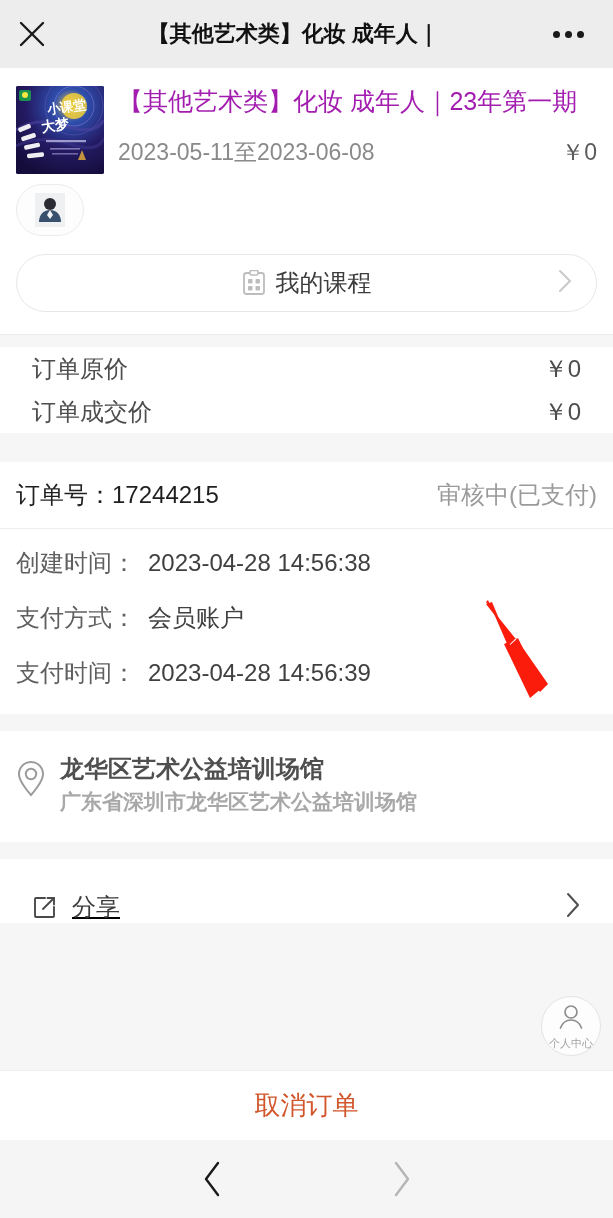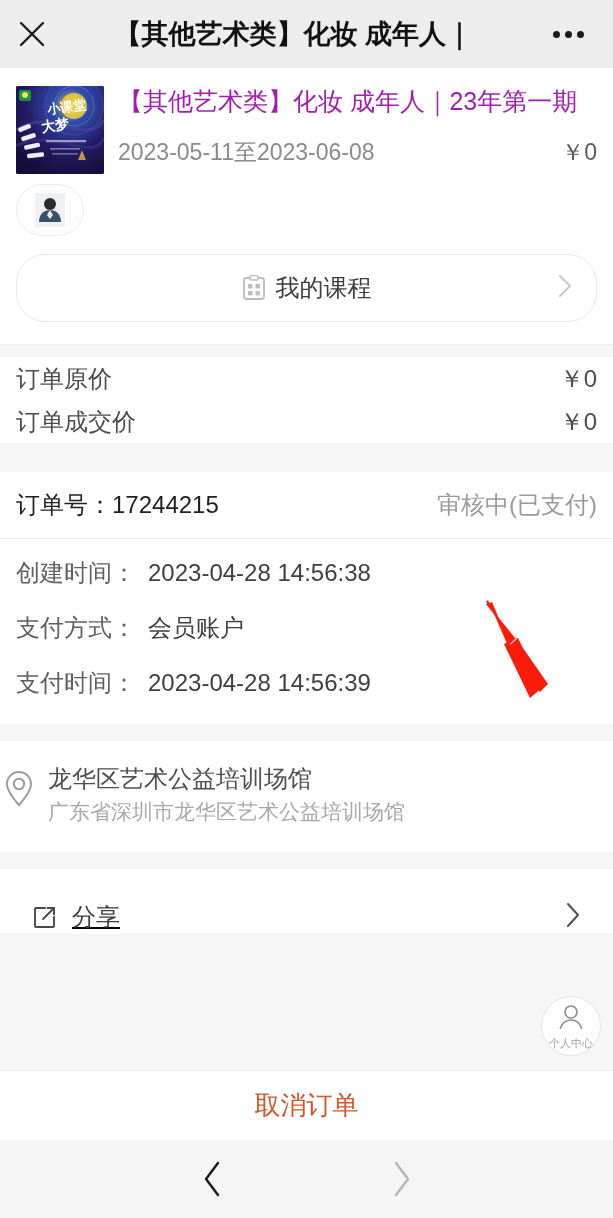--- a/index.html
+++ b/index.html
@@ -28,21 +28,21 @@
   }
   .close-btn {
     width: 64px; height: 68px;
     display: flex; align-items: center; justify-content: center;
     flex: 0 0 auto;
   }
   .close-btn svg { display:block; }
   .wx-title {
     flex: 1 1 auto;
     text-align: center;
-    font-size: 27px;
+    font-size: 22px;
     font-weight: 700;
     color: #111;
     letter-spacing: 0px;
     white-space: nowrap;
     overflow: hidden;
     padding-left: 10px;
     padding-right: 10px;
   }
   .more-btn {
     width: 90px; height: 68px;
@@ -109,38 +109,38 @@
     border-radius: 26px;
     border: 1px solid #ececec;
     background: #fdfdfd;
     display: flex; align-items: center; justify-content: center;
   }
   .avatar-img { width: 30px; height: 34px; display:block; }
 
   
   .mycourse-wrap { padding: 0 16px 22px 16px; background:#fff; }
   .mycourse {
-    height: 68px;
+    height: 58px;
     border: 1px solid #e7e7e7;
     border-radius: 29px;
     display: flex;
     align-items: center;
     justify-content: center;
     position: relative;
     background: #fff;
   }
   .mycourse .mc-inner { display: flex; align-items: center; gap: 10px; }
   .mycourse .mc-label { font-size: 24px; color: #3c3c3c; font-weight: 500; }
   .mycourse .chev {
     position: absolute; right: 24px; top: 50%;
     transform: translateY(-50%);
   }
 
   
-  .price-list { padding: 0 16px; }
+  .price-list { padding: 0 32px; }
   .price-row {
     height: 43px;
     display: flex; align-items: center; justify-content: space-between;
   }
   .price-row:first-child { margin-top: 12px; }
   .price-row:last-child { margin-bottom: 12px; }
   .price-k { font-size: 24px; color: #4d4d4d; }
   .price-v { font-size: 24px; color: #4d4d4d; }
 
   
@@ -159,21 +159,22 @@
     font-size: 24px;
     color: #6f6f6f;
   }
   .meta-k { color: #5f5f5f; }
   .meta-v { color: #404040; padding-left: 12px; }
 
   
   .loc {
     display: flex;
     align-items: flex-start;
-    padding: 22px 16px 24px 2px;
+    padding: 22px 16px 24px 14px;
+    font-weight: bold;
   }
   .loc-icon { flex: 0 0 auto; width: 40px; padding-top: 6px; }
   .loc-text { padding-left: 6px; }
   .loc-t1 { font-size: 24px; color: #4f4f4f; line-height: 1.3; }
   .loc-t2 { font-size: 21px; color: #a8a8a8; line-height: 1.5; margin-top: 2px; }
 
   
   .share {
     height: 64px;
     display: flex; align-items: flex-end;

